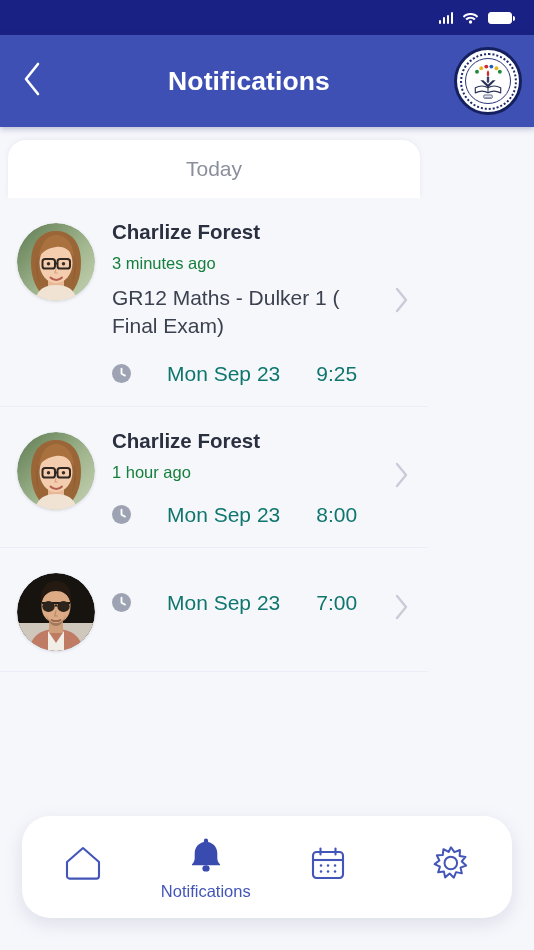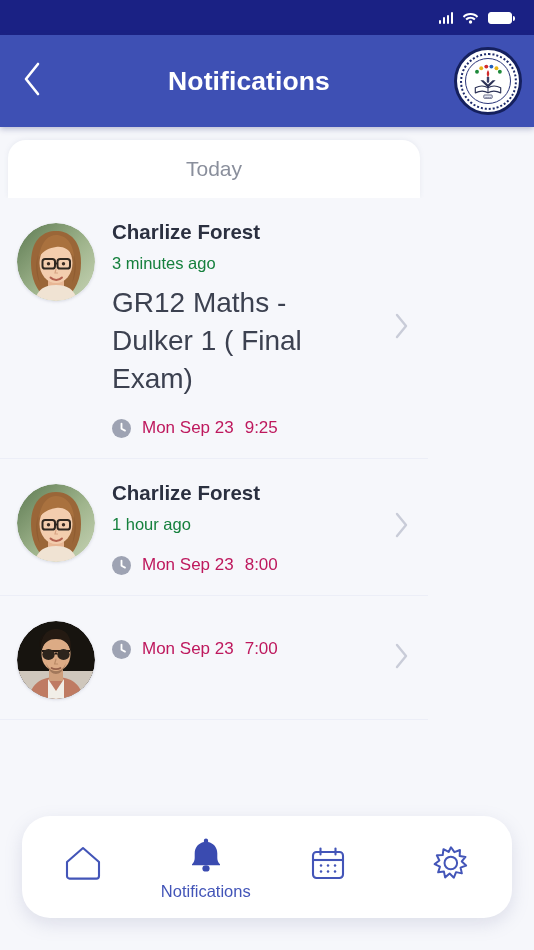--- a/index.html
+++ b/index.html
@@ -182,35 +182,36 @@
     color: #2b3040;
     white-space: nowrap;
   }
   .ago {
     font-size: 16.5px;
     color: #15803d;
     white-space: nowrap;
   }
   .message {
     margin-top: 11px;
-    font-size: 28px;
+    font-size: 21px;
     color: #3c4150;
     line-height: 1.35;
     font-weight: 400;
   }
   .meta {
     margin-top: 21px;
     display: flex;
     align-items: center;
     gap: 11px;
   }
   .clock-icon { width: 19px; height: 19px; display: block; }
   .meta-text {
-    font-size: 17px;
-    color: #be185d;
+    font-size: 21px;
+    color: #0f766e;
+    margin-left: 25px;
   }
   .chevron-right {
     position: absolute;
     right: 18px;
     top: 50%;
     transform: translateY(-50%);
   }
 
   
   .bottom-nav {

